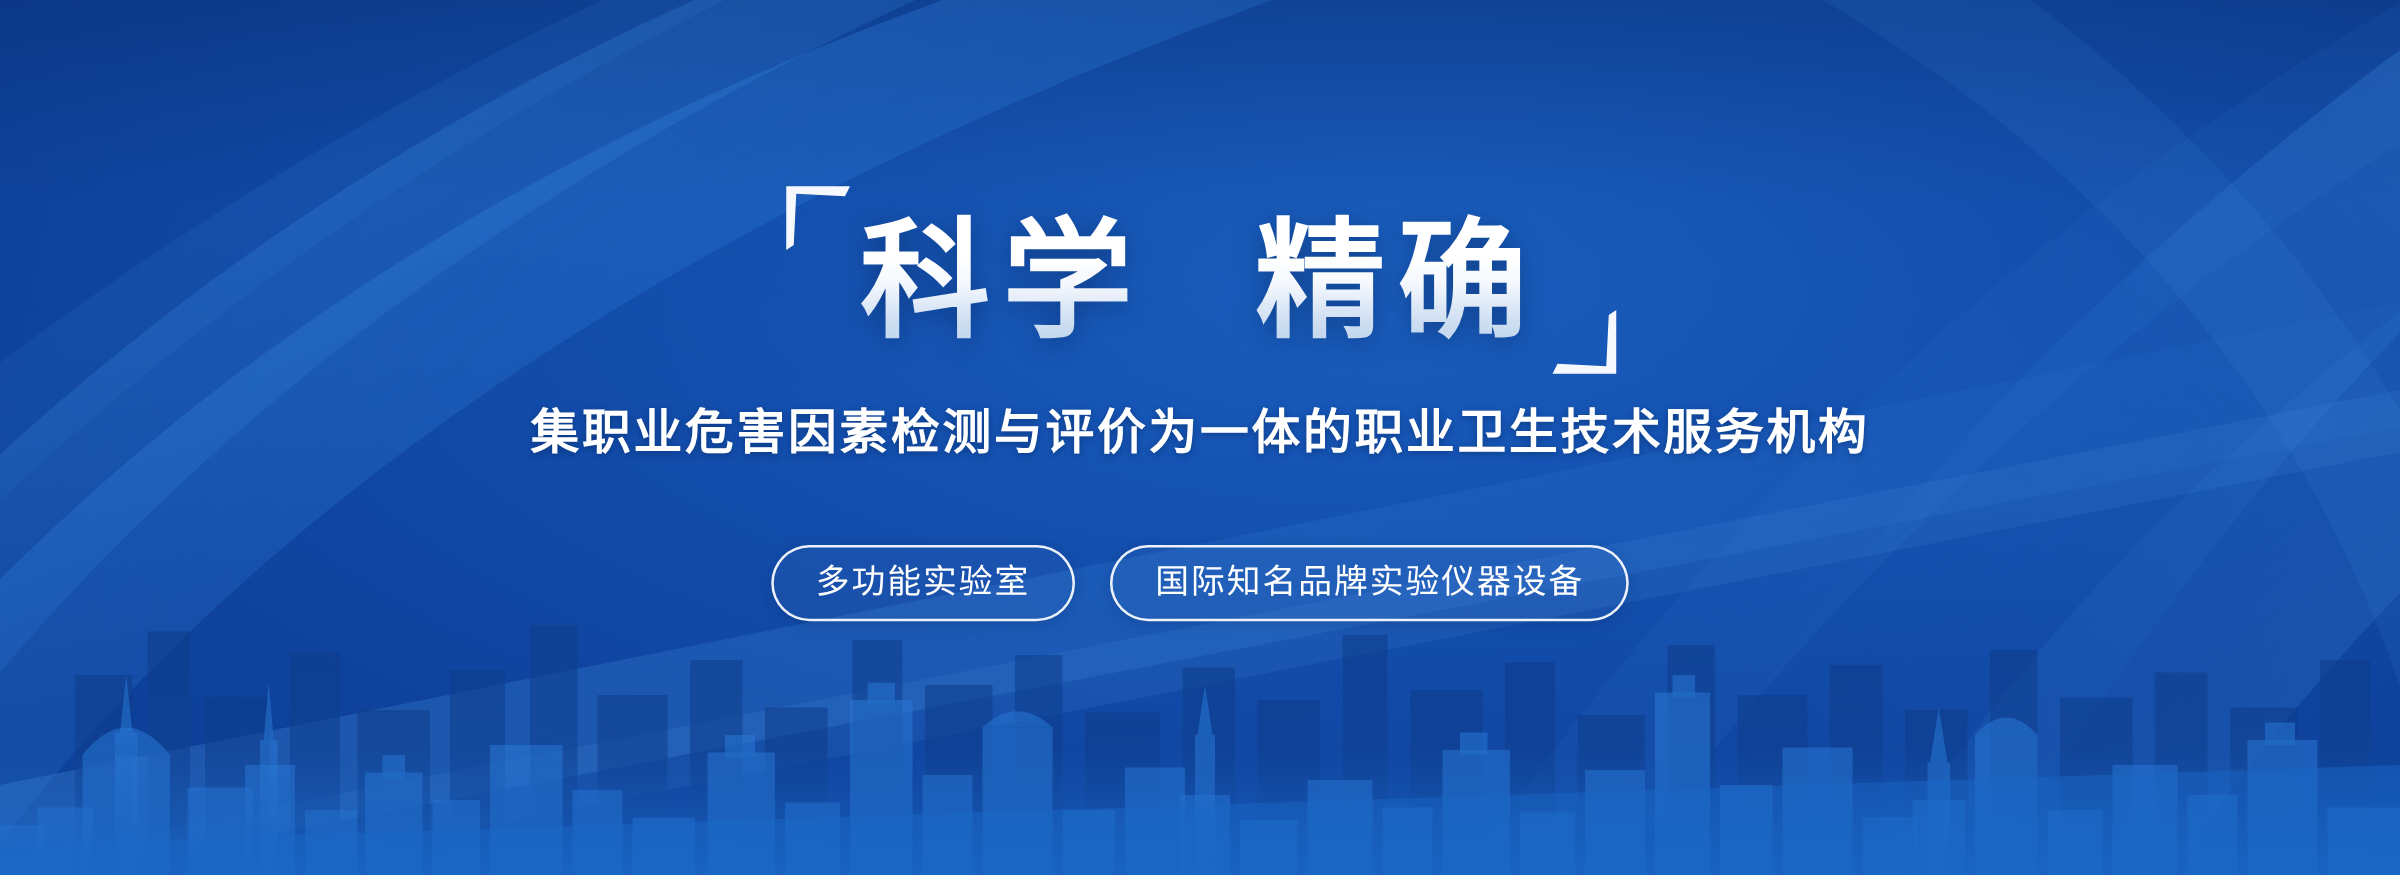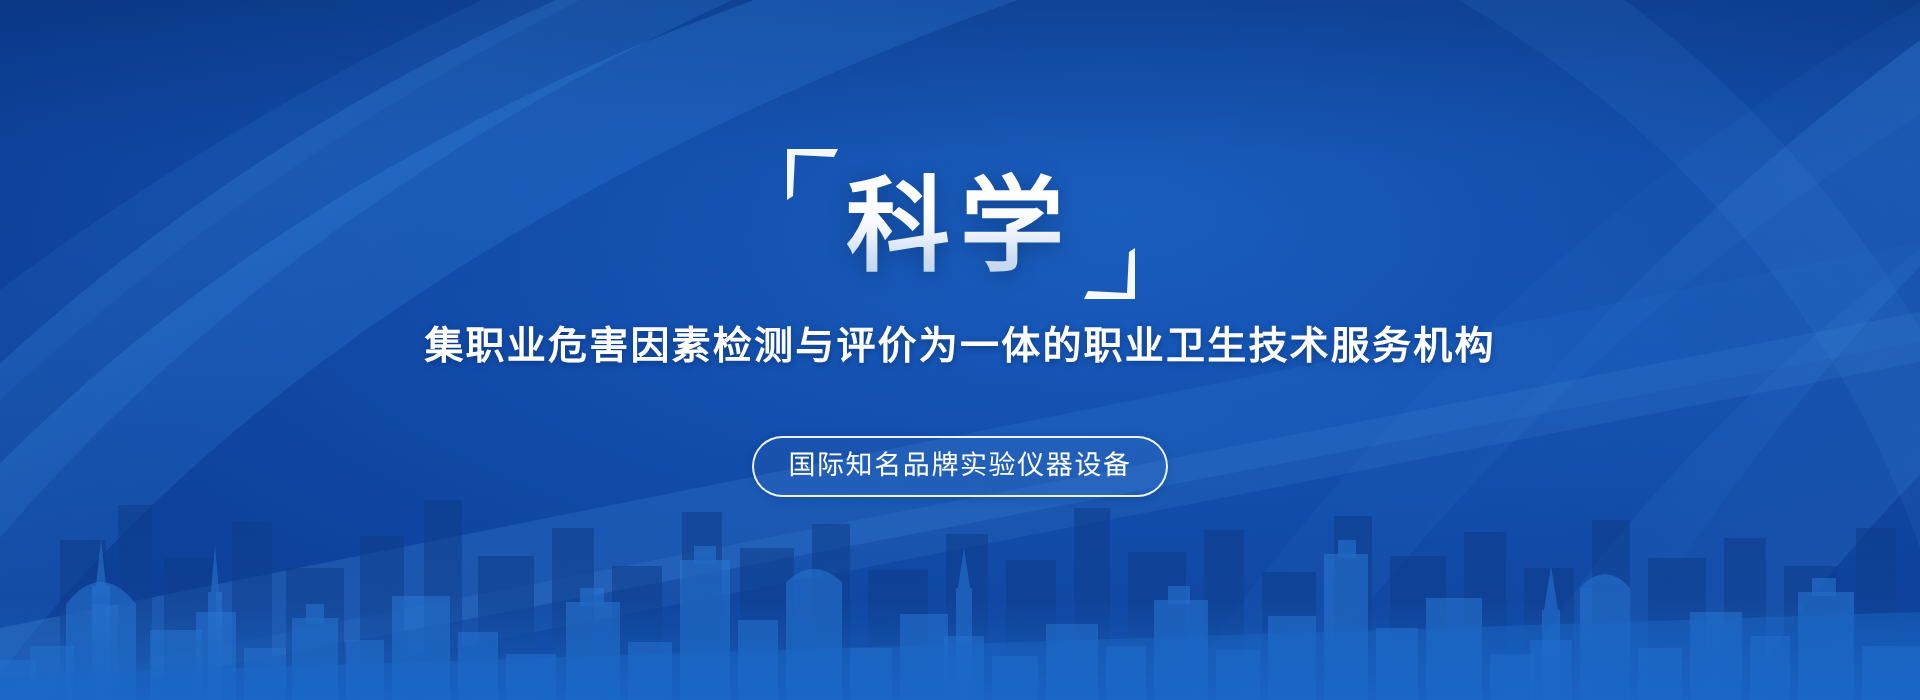--- a/index.html
+++ b/index.html
@@ -271,29 +271,31 @@
     <div class="headline-wrap">
 
       <span class="bracket bracket-tl">
         <svg viewBox="0 0 56 56" aria-hidden="true">
           <path d="M 3 54 L 3 3 L 54 3 L 50 11 L 11 9 L 9 50 Z" fill="#ffffff" opacity="0.96"></path>
         </svg>
       </span>
 
       <div class="headline">
         <span class="word">科学</span>
+        <span class="word">精确</span>
       </div>
 
       <span class="bracket bracket-br">
         <svg viewBox="0 0 56 56" aria-hidden="true">
           <path d="M 53 2 L 53 53 L 2 53 L 6 45 L 45 47 L 47 6 Z" fill="#ffffff" opacity="0.96"></path>
         </svg>
       </span>
     </div>
 
     <div class="subtitle">集职业危害因素检测与评价为一体的职业卫生技术服务机构</div>
 
     <div class="pills">
+      <div class="pill">多功能实验室</div>
       <div class="pill">国际知名品牌实验仪器设备</div>
     </div>
 
   </div>
 </div>
 
 </body></html>

